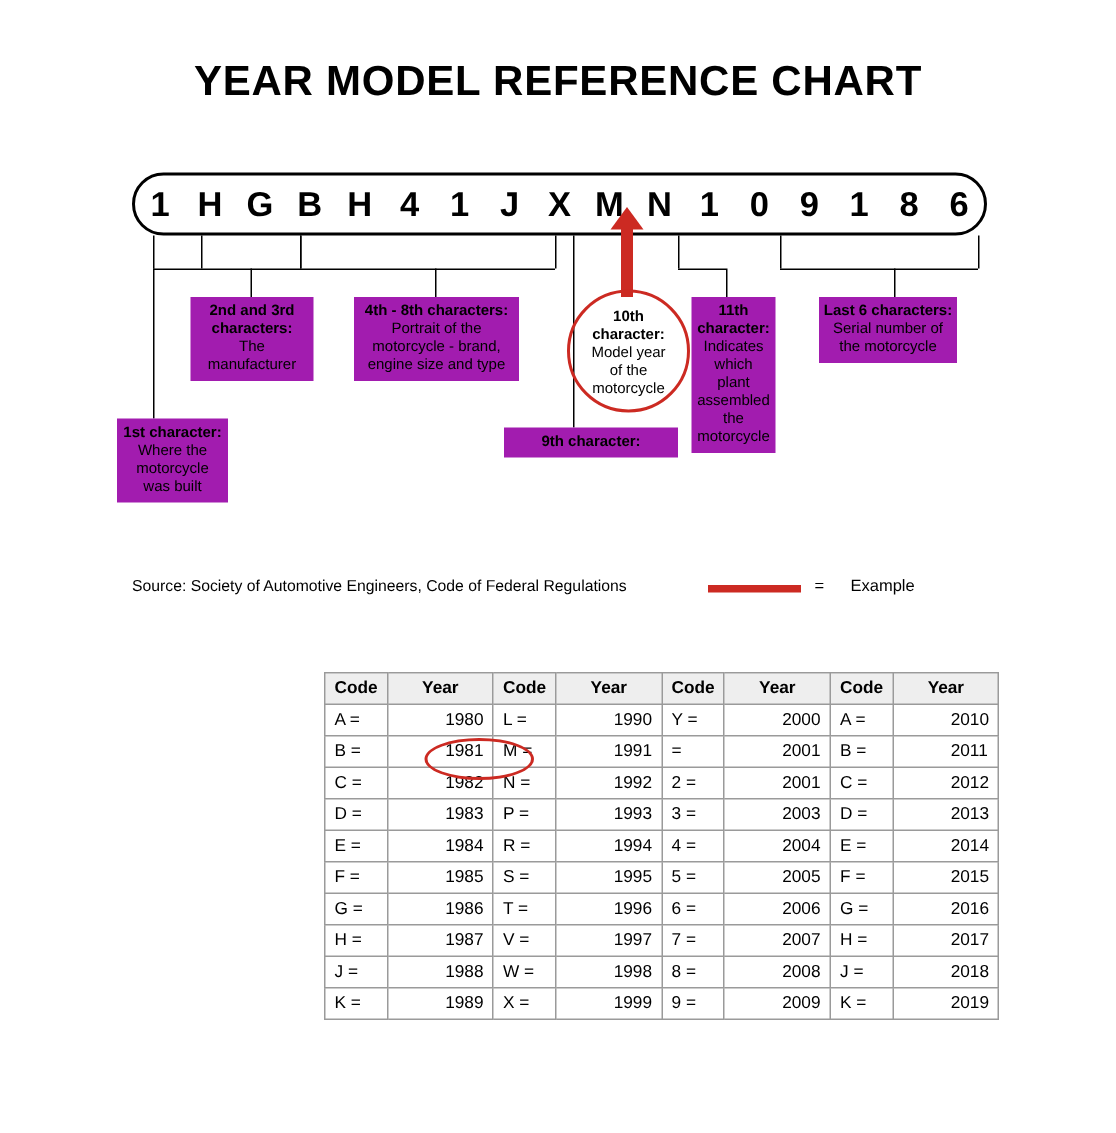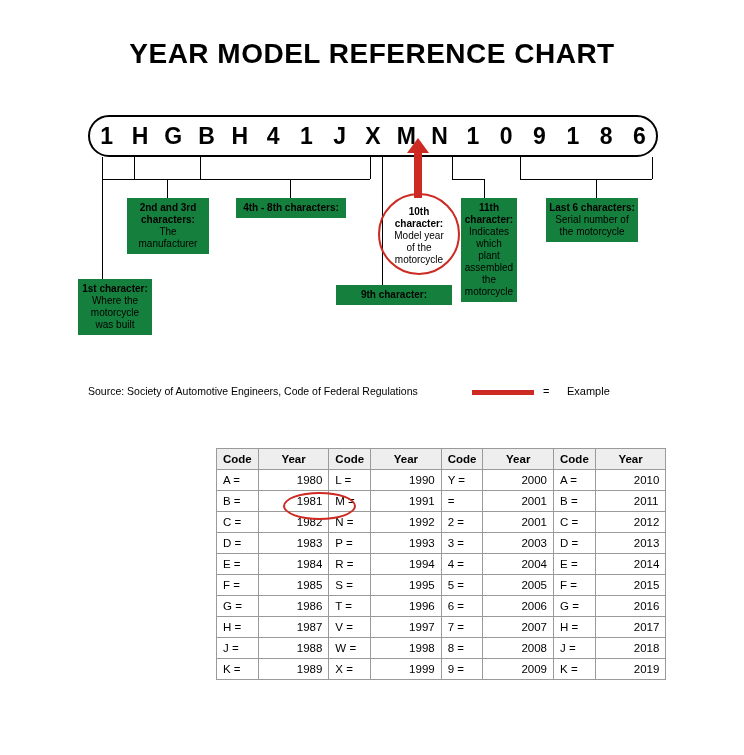--- a/index.html
+++ b/index.html
@@ -60,21 +60,21 @@
   }
   .hline {
     position: absolute;
     height: 1px;
     background: #000;
   }
 
   
   .callout {
     position: absolute;
-    background: #15803d;
+    background: #a21caf;
     font-size: 10px;
     line-height: 12px;
     text-align: center;
     padding: 4px 3px;
     box-sizing: border-box;
   }
   .callout b, .callout .hd {
     font-weight: bold;
     display: block;
   }
@@ -235,20 +235,21 @@
   <span>Where the motorcycle was built</span>
 </div>
 
 <div class="callout" style="left:127px; top:198px; width:82px;">
   <span class="hd">2nd and 3rd characters:</span>
   <span>The manufacturer</span>
 </div>
 
 <div class="callout" style="left:236px; top:198px; width:110px;">
   <span class="hd">4th - 8th characters:</span>
+  <span>Portrait of the motorcycle - brand, engine size and type</span>
 </div>
 
 <div class="callout" style="left:336px; top:285px; width:116px;">
   <span class="hd">9th character:</span>
 </div>
 
 <div class="callout" style="left:386px; top:202px; width:66px; background:transparent;">
   <span class="hd">10th character:</span>
   <span>Model year of the motorcycle</span>
 </div>

